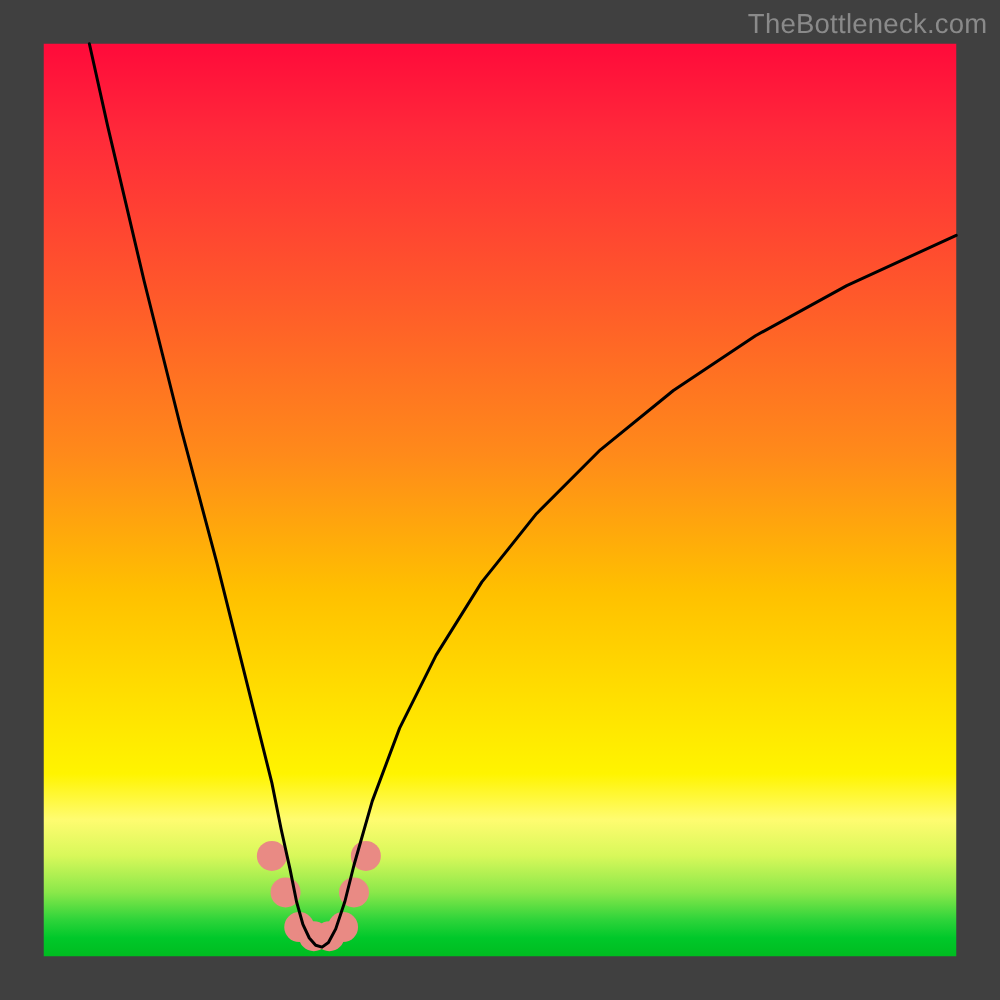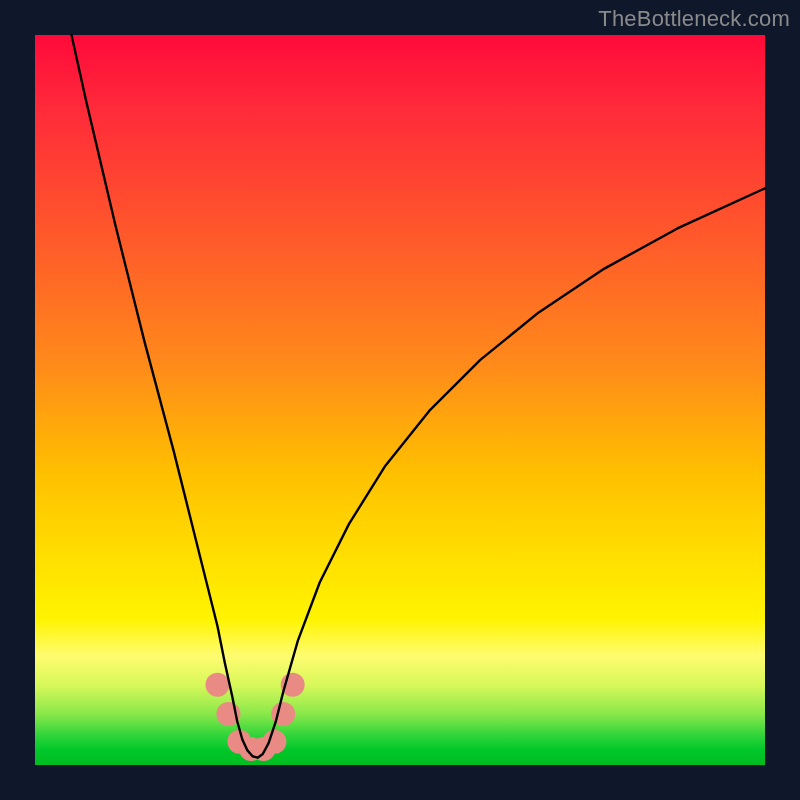--- a/index.html
+++ b/index.html
@@ -10,21 +10,21 @@
     background: #000;
     overflow: hidden;
     font-family: Arial, Helvetica, sans-serif;
   }
   .frame {
     position: absolute;
     left: 0;
     top: 0;
     width: 800px;
     height: 800px;
-    background: #0f172a;
+    background: #404040;
   }
   .plot {
     position: absolute;
     left: 35px;
     top: 35px;
     width: 730px;
     height: 730px;
     
     background: linear-gradient(
       to bottom,

